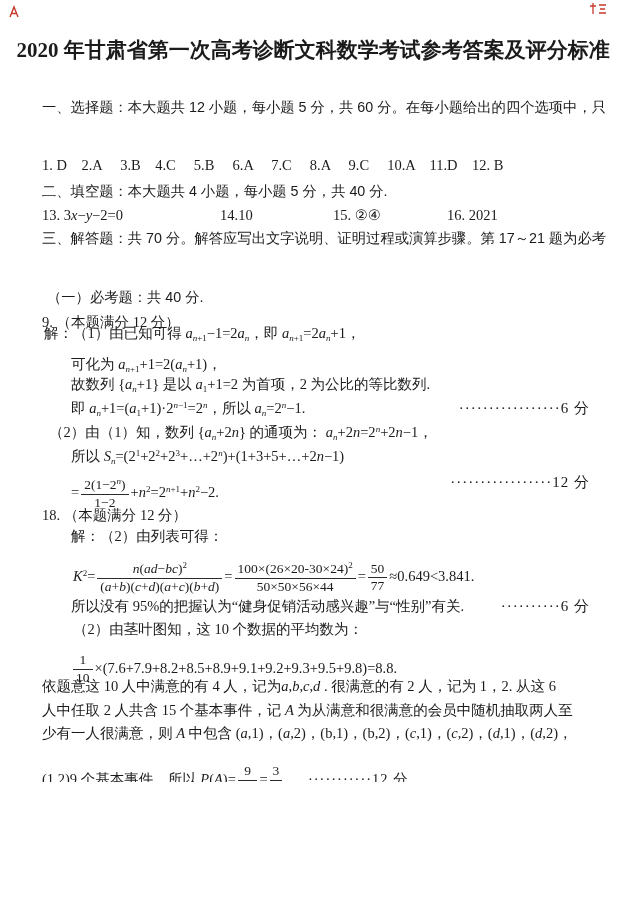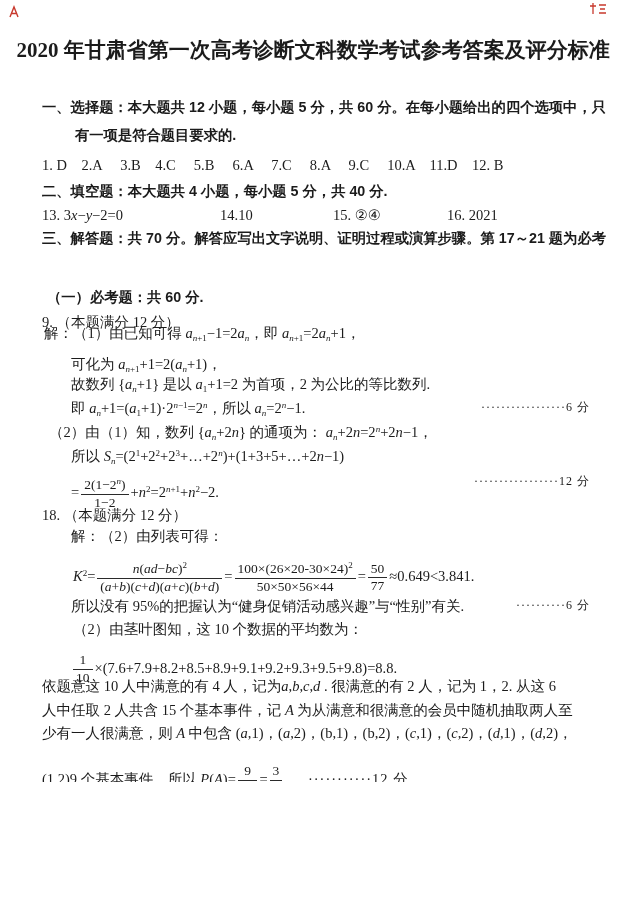--- a/index.html
+++ b/index.html
@@ -1,57 +1,56 @@
 <!DOCTYPE html>
 <html><head>
 <meta charset="utf-8">
 <style>
   html,body{margin:0;padding:0;background:#ffffff;}
   .page{position:relative;width:626px;height:782px;background:#ffffff;overflow:hidden;
         font-family:"Liberation Serif","DejaVu Serif",serif;color:#1b1b1b;}
   .title{position:absolute;top:36px;left:0;right:0;margin:0;text-align:center;
          font-size:21px;font-weight:700;letter-spacing:0px;}
   .ln{position:absolute;white-space:nowrap;font-size:14.5px;line-height:1.25;}
-  .hd{font-family:"Liberation Sans","DejaVu Sans",sans-serif;font-weight:700;font-size:14.3px;}
+  .hd{font-family:"Liberation Sans","DejaVu Sans",sans-serif;font-weight:400;font-size:14.3px;}
   sub{font-size:9px;vertical-align:-3px;}
   sup{font-size:9px;vertical-align:5px;}
   .frac{display:inline-block;vertical-align:middle;text-align:center;line-height:1.1;margin:12px 2px;font-size:13.5px;font-family:Liberation Serif, serif;}
   .frac>.num{display:block;border-bottom:1.2px solid #2a2a2a;padding:0 3px 1px;}
   .frac>.den{display:block;padding:1px 3px 0;}
-  .leader{position:absolute;white-space:nowrap;font-size:12px;letter-spacing:1px;text-align:center;}
+  .leader{position:absolute;white-space:nowrap;font-size:15px;letter-spacing:1px;text-align:center;}
   .leader-inline{margin-left:20px;letter-spacing:1px;}
   .footer{position:absolute;top:805px;left:0;right:0;text-align:center;font-size:12.5px;color:#000000;}
   .mark{position:absolute;}
 </style>
 </head>
 <body>
 
 <div class="page">
 
   <svg class="mark" style="top:5px;left:7px" width="14" height="15" viewBox="0 0 14 15">
     <path d="M3 12 L7 2 L11 12 M4.5 8.5 H9.5" stroke="#c8392d" fill="none" stroke-width="1.4"></path>
   </svg>
   <svg class="mark" style="top:2px;left:588px" width="20" height="14" viewBox="0 0 20 14">
     <path d="M2 4 H8 M5 1 V12 M11 3 H18 M12 7 H17 M11 11 H18" stroke="#c8392d" fill="none" stroke-width="1.3"></path>
   </svg>
 
   <h1 class="title">2020 年甘肃省第一次高考诊断文科数学考试参考答案及评分标准</h1>
 
   <div class="ln hd" style="top:99px;left:42px">一、选择题：本大题共 12 小题，每小题 5 分，共 60 分。在每小题给出的四个选项中，只</div>
-  <div class="ln hd" style="top:127px;left:75px">有一项是符合题目要求的.</div>
   <div class="ln" style="top:156px;left:42px">1. D　2.A　 3.B　4.C　 5.B　 6.A　 7.C　 8.A　 9.C　 10.A　11.D　12. B</div>
 
   <div class="ln hd" style="top:183px;left:42px">二、填空题：本大题共 4 小题，每小题 5 分，共 40 分.</div>
   <div class="ln" style="top:206px;left:42px">13. 3<i>x</i>−<i>y</i>−2=0</div>
   <div class="ln" style="top:206px;left:220px">14.10</div>
   <div class="ln" style="top:206px;left:333px">15. ②④</div>
   <div class="ln" style="top:206px;left:447px">16. 2021</div>
 
   <div class="ln hd" style="top:230px;left:42px">三、解答题：共 70 分。解答应写出文字说明、证明过程或演算步骤。第 17～21 题为必考</div>
-  <div class="ln hd" style="top:289px;left:47px">（一）必考题：共 60 分.</div>
+  <div class="ln hd" style="top:289px;left:47px">（一）必考题：共 40 分.</div>
 
   <div class="ln" style="top:313px;left:42px">9. （本题满分 12 分）</div>
   <div class="ln" style="top:324px;left:44px">解：（1）由已知可得 <i>a</i><sub><i>n</i>+1</sub>−1=2<i>a</i><sub><i>n</i></sub>，即 <i>a</i><sub><i>n</i>+1</sub>=2<i>a</i><sub><i>n</i></sub>+1，</div>
   <div class="ln" style="top:355px;left:71px">可化为 <i>a</i><sub><i>n</i>+1</sub>+1=2(<i>a</i><sub><i>n</i></sub>+1)，</div>
   <div class="ln" style="top:375px;left:71px">故数列 {<i>a</i><sub><i>n</i></sub>+1} 是以 <i>a</i><sub>1</sub>+1=2 为首项，2 为公比的等比数列.</div>
   <div class="ln" style="top:399px;left:71px">即 <i>a</i><sub><i>n</i></sub>+1=(<i>a</i><sub>1</sub>+1)·2<sup><i>n</i>−1</sup>=2<sup><i>n</i></sup>，所以 <i>a</i><sub><i>n</i></sub>=2<sup><i>n</i></sup>−1.</div>
   <div class="leader" style="top:399px;right:36px">·················6 分</div>
   <div class="ln" style="top:423px;left:49px">（2）由（1）知，数列 {<i>a</i><sub><i>n</i></sub>+2<i>n</i>} 的通项为： <i>a</i><sub><i>n</i></sub>+2<i>n</i>=2<sup><i>n</i></sup>+2<i>n</i>−1，</div>
   <div class="ln" style="top:447px;left:71px">所以 <i>S</i><sub><i>n</i></sub>=(2<sup>1</sup>+2<sup>2</sup>+2<sup>3</sup>+…+2<sup><i>n</i></sup>)+(1+3+5+…+2<i>n</i>−1)</div>
   <div class="ln" style="top:465px;left:71px">=<span class="frac"><span class="num">2(1−2<sup><i>n</i></sup>)</span><span class="den">1−2</span></span>+<i>n</i><sup>2</sup>=2<sup><i>n</i>+1</sup>+<i>n</i><sup>2</sup>−2.</div>

